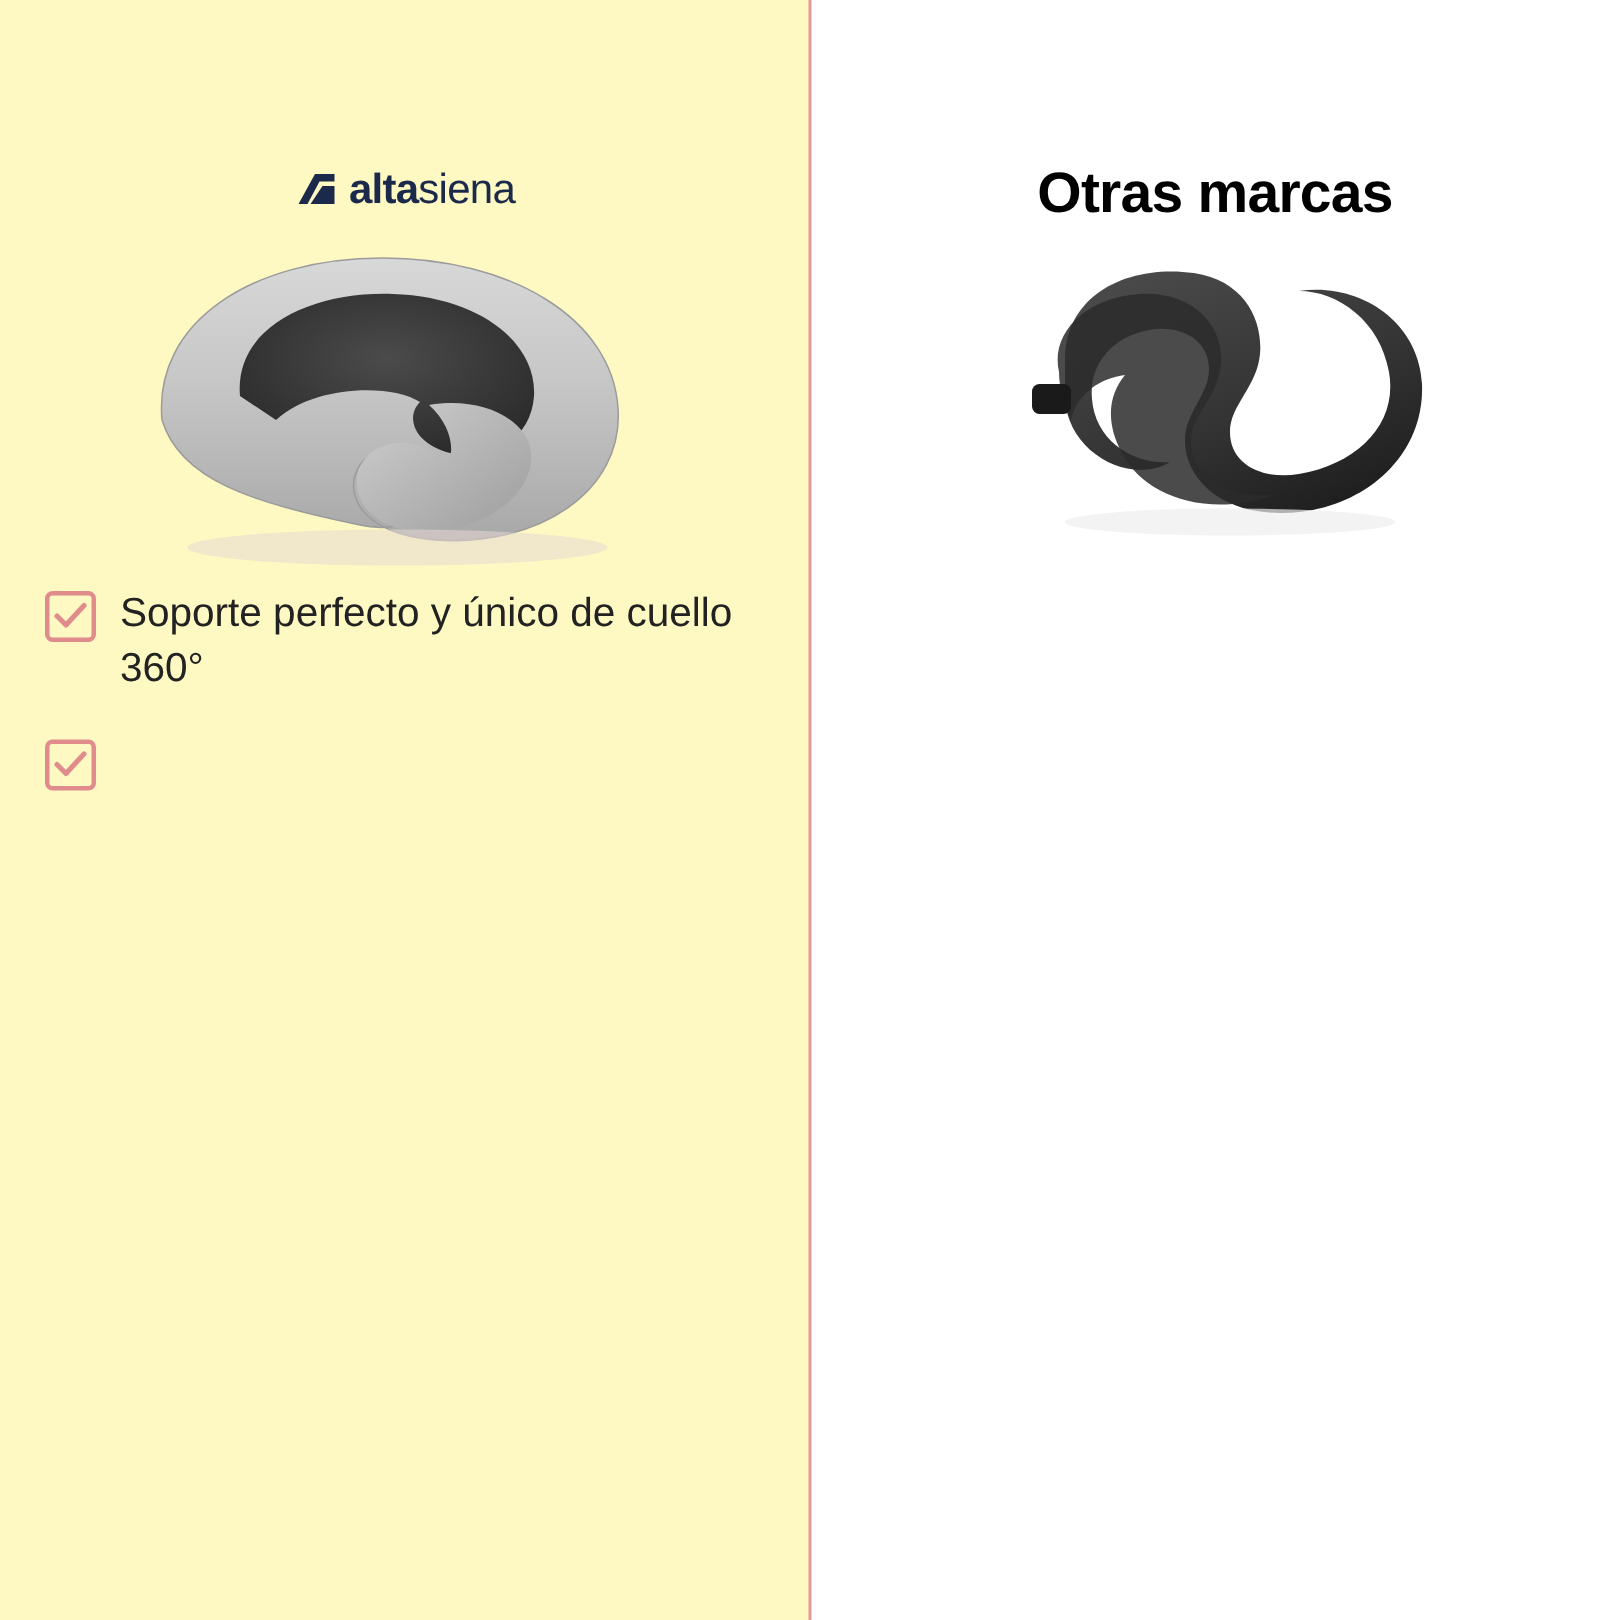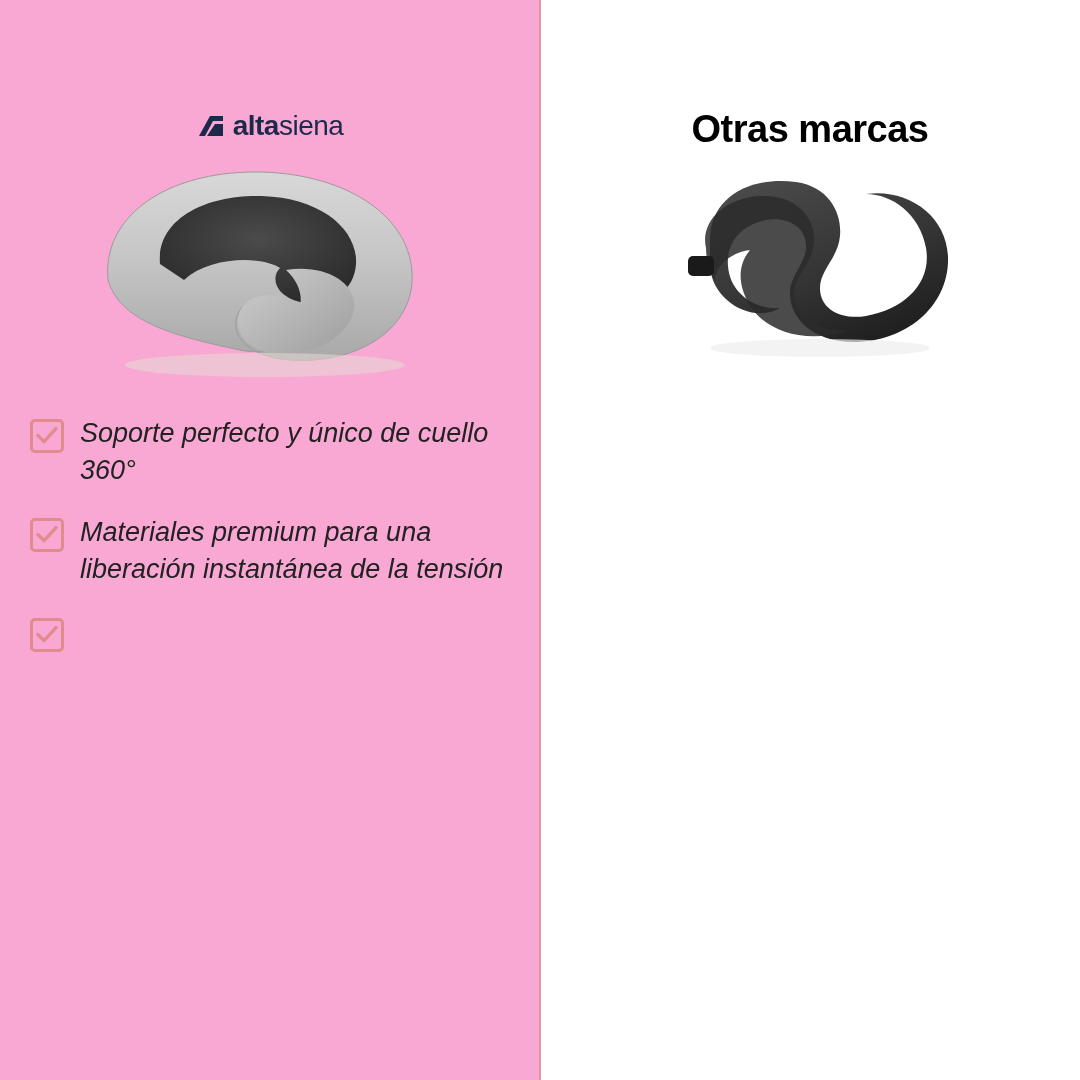--- a/index.html
+++ b/index.html
@@ -17,21 +17,21 @@
     position: relative;
     width: 1080px;
     height: 1080px;
     display: flex;
   }
   
   .panel-left {
     position: relative;
     width: 540px;
     height: 1080px;
-    background: #f9a8d4;
+    background: #fef9c3;
     box-sizing: border-box;
   }
   .panel-right {
     position: relative;
     width: 540px;
     height: 1080px;
     background: #ffffff;
     box-sizing: border-box;
   }
   .divider {
@@ -95,24 +95,23 @@
     position: absolute;
     top: 170px;
     left: 130px;
     width: 300px;
     height: 190px;
   }
 
   
   .features {
     position: absolute;
-    top: 415px;
+    top: 390px;
     left: 30px;
     width: 500px;
-    font-style: italic;
   }
   .feature {
     display: flex;
     align-items: flex-start;
     margin-bottom: 26px;
   }
   .checkbox {
     flex: 0 0 auto;
     width: 34px;
     height: 34px;
@@ -190,28 +189,20 @@
 
       <div class="feature">
         <span class="checkbox">
           <svg width="22" height="18" viewBox="0 0 22 18">
               <path d="M2 9 L8 15 L20 2" stroke="#e08c8c" stroke-width="3.4" fill="none" stroke-linecap="round" stroke-linejoin="round"></path>
             </svg>
         </span>
         <span class="feature-text">Soporte perfecto y único de cuello 360°</span>
       </div>
 
-      <div class="feature">
-        <span class="checkbox">
-          <svg width="22" height="18" viewBox="0 0 22 18">
-              <path d="M2 9 L8 15 L20 2" stroke="#e08c8c" stroke-width="3.4" fill="none" stroke-linecap="round" stroke-linejoin="round"></path>
-            </svg>
-        </span>
-        <span class="feature-text">Materiales premium para una liberación instantánea de la tensión</span>
-      </div>
 
 
       <div class="feature">
         <span class="checkbox">
           <svg width="22" height="18" viewBox="0 0 22 18">
               <path d="M2 9 L8 15 L20 2" stroke="#e08c8c" stroke-width="3.4" fill="none" stroke-linecap="round" stroke-linejoin="round"></path>
             </svg>
         </span>
       </div>
 

